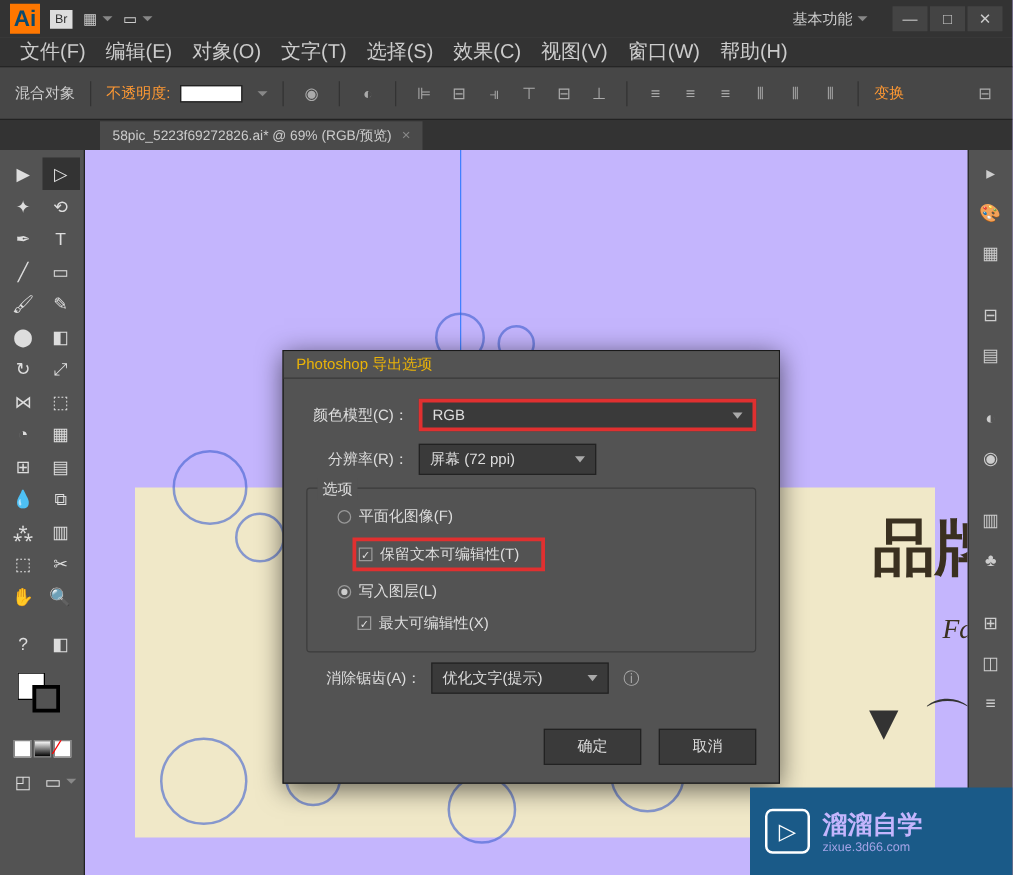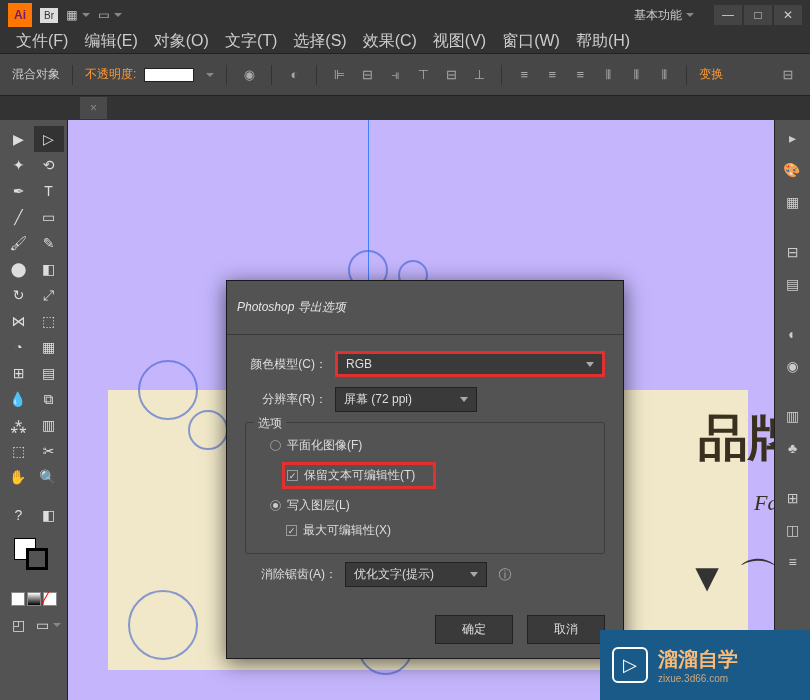--- a/index.html
+++ b/index.html
@@ -1,19 +1,19 @@
 <!DOCTYPE html>
 <html><head>
 <meta charset="utf-8">
 <style>
 * { margin: 0; padding: 0; box-sizing: border-box; font-family: "Microsoft YaHei", sans-serif; }
 body { background: #4a4a4a; width: 810px; height: 700px; overflow: hidden; position: relative; }
 
 .title-bar { background: #333; height: 30px; display: flex; align-items: center; padding: 0 8px; }
-.app-logo { width: 24px; height: 24px; background: #ff7700; color: #701a75; font-weight: bold; font-size: 12px; display: flex; align-items: center; justify-content: center; margin-right: 8px; }
+.app-logo { width: 24px; height: 24px; background: #ff7700; color: #0c4a6e; font-weight: bold; font-size: 18px; display: flex; align-items: center; justify-content: center; margin-right: 8px; }
 .br-badge { background: #ddd; color: #333; font-size: 10px; padding: 2px 4px; margin-right: 10px; }
 .tb-icons { display: flex; gap: 12px; }
 .tb-icon { width: 20px; height: 18px; display: flex; align-items: center; justify-content: center; color: #ccc; font-size: 12px; }
 .dropdown-arrow { width: 0; height: 0; border-left: 4px solid transparent; border-right: 4px solid transparent; border-top: 4px solid #888; display: inline-block; margin-left: 4px; }
 .spacer { flex: 1; }
 .workspace-label { color: #ccc; font-size: 12px; margin-right: 20px; display: flex; align-items: center; }
 .window-controls { display: flex; gap: 2px; }
 .win-btn { width: 28px; height: 20px; background: #444; color: #ccc; display: flex; align-items: center; justify-content: center; font-size: 12px; }
 
 .menu-bar { background: #333; height: 24px; display: flex; align-items: center; padding: 0 8px; border-bottom: 1px solid #222; }
@@ -44,21 +44,21 @@
 .canvas-area { flex: 1; background: #c4b5fd; position: relative; overflow: hidden; }
 .artboard { position: absolute; left: 40px; top: 270px; width: 640px; height: 280px; background: #f0e8c8; }
 .artboard-text1 { position: absolute; right: -50px; top: 15px; font-size: 50px; font-weight: bold; color: #3a3020; }
 .artboard-text2 { position: absolute; right: -50px; top: 100px; font-size: 22px; color: #3a3020; font-family: serif; font-style: italic; }
 .blue-deco { position: absolute; width: 60px; height: 60px; border: 2px solid #4060d0; border-radius: 50%; opacity: 0.6; }
 
 .right-panel { width: 36px; background: #535353; border-left: 1px solid #222; padding-top: 6px; display: flex; flex-direction: column; align-items: center; gap: 8px; }
 .panel-icon { width: 24px; height: 24px; display: flex; align-items: center; justify-content: center; color: #ccc; font-size: 14px; }
 
 .dialog { position: absolute; left: 226px; top: 280px; width: 398px; background: #535353; border: 1px solid #1a1a1a; box-shadow: 0 4px 20px rgba(0,0,0,0.6); z-index: 100; }
-.dialog-title { background: #535353; color: #e5e5e5; font-size: 12px; padding: 18px 10px; border-bottom: 1px solid #3a3a3a; font-style: italic; }
+.dialog-title { background: #535353; color: #eab308; font-size: 12px; padding: 2px 10px; border-bottom: 1px solid #3a3a3a; }
 .dialog-body { padding: 16px 18px 10px 18px; }
 .dlg-row { display: flex; align-items: center; margin-bottom: 10px; font-size: 12px; color: #ddd; }
 .dlg-label { width: 90px; text-align: right; padding-right: 8px; }
 .dlg-select { background: #3a3a3a; border: 1px solid #222; color: #ddd; padding: 3px 8px; font-size: 12px; display: flex; align-items: center; justify-content: space-between; }
 .dlg-select.wide { flex: 1; }
 .dlg-select.med { width: 142px; }
 .red-box { border: 3px solid #e03030 !important; }
 .dlg-group { border: 1px solid #3d3d3d; border-radius: 3px; padding: 10px 12px; margin: 8px 0; position: relative; }
 .dlg-group-title { position: absolute; top: -8px; left: 8px; background: #535353; padding: 0 4px; color: #ddd; font-size: 12px; }
 .dlg-radio-row { display: flex; align-items: center; gap: 6px; color: #ddd; font-size: 12px; padding: 4px 0 4px 12px; }
@@ -67,21 +67,21 @@
 .checkbox { width: 11px; height: 11px; border: 1px solid #999; display: inline-flex; align-items: center; justify-content: center; font-size: 9px; color: #ddd; }
 .checkbox.checked::after { content: '✓'; }
 .indent { padding-left: 28px; }
 .red-inline { border: 3px solid #e03030; padding: 2px 18px 2px 2px; display: inline-flex; align-items: center; gap: 6px; margin-left: -4px; }
 .dlg-buttons { display: flex; justify-content: flex-end; gap: 14px; padding: 8px 18px 14px 18px; }
 .dlg-btn { background: #3a3a3a; border: 1px solid #222; color: #ddd; font-size: 12px; padding: 5px 26px; cursor: pointer; }
 .select-arrow { width: 0; height: 0; border-left: 4px solid transparent; border-right: 4px solid transparent; border-top: 5px solid #aaa; }
 
 .watermark { position: absolute; right: 0; bottom: 0; width: 210px; height: 70px; background: #1a5a88; display: flex; align-items: center; padding: 0 12px; gap: 10px; z-index: 200; }
 .wm-icon { width: 36px; height: 36px; border: 2px solid #fff; border-radius: 6px; display: flex; align-items: center; justify-content: center; color: #fff; font-size: 18px; }
-.wm-text { color: #fdba74; }
+.wm-text { color: #c4b5fd; }
 .wm-main { font-size: 20px; font-weight: bold; }
 .wm-sub { font-size: 10px; opacity: 0.8; }
 </style>
 </head>
 <body>
 
 <div class="title-bar">
   <div class="app-logo">Ai</div>
   <div class="br-badge">Br</div>
   <div class="tb-icons">
@@ -137,20 +137,21 @@
   <div class="opt-icon">⦀</div>
   <div class="opt-icon">⦀</div>
   <div class="opt-divider"></div>
   <span class="opt-label orange">变换</span>
   <div class="spacer"></div>
   <div class="opt-icon">⊟</div>
 </div>
 
 <div class="doc-tab-bar">
   <div class="doc-tab">
+    <span>58pic_5223f69272826.ai* @ 69% (RGB/预览)</span>
     <span class="tab-close">×</span>
   </div>
 </div>
 
 <div class="workspace">
   <div class="tool-panel">
     <div class="tool-grid">
       <div class="tool-btn">▶</div>
       <div class="tool-btn active">▷</div>
       <div class="tool-btn">✦</div>

